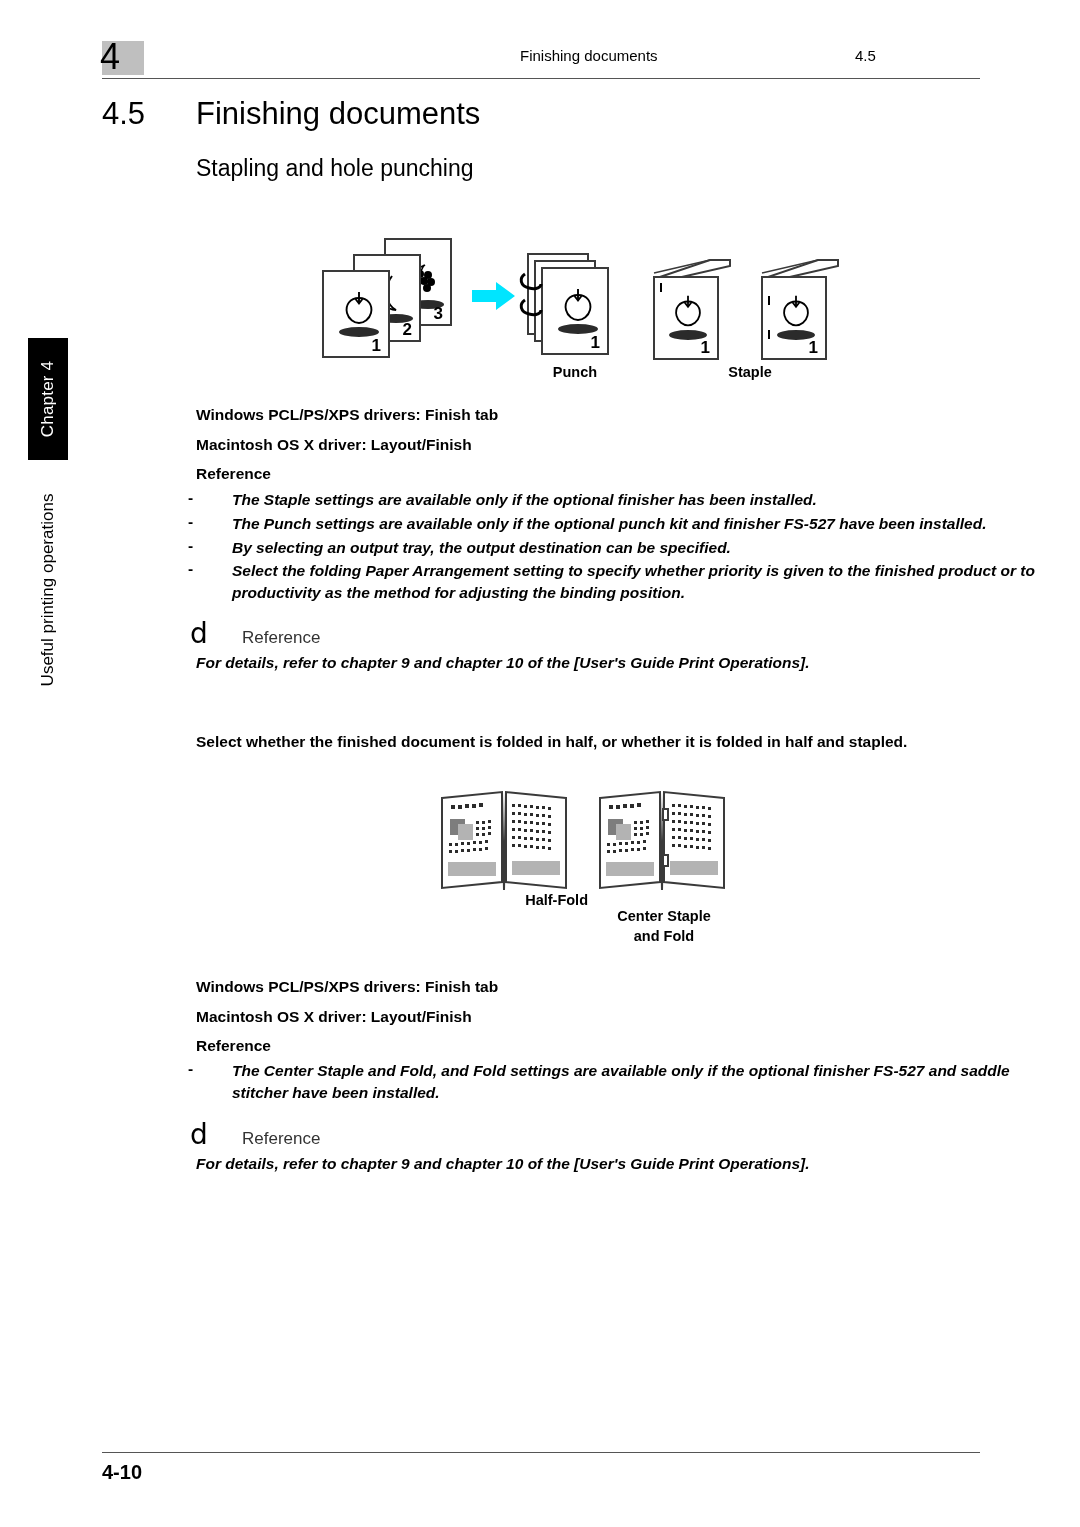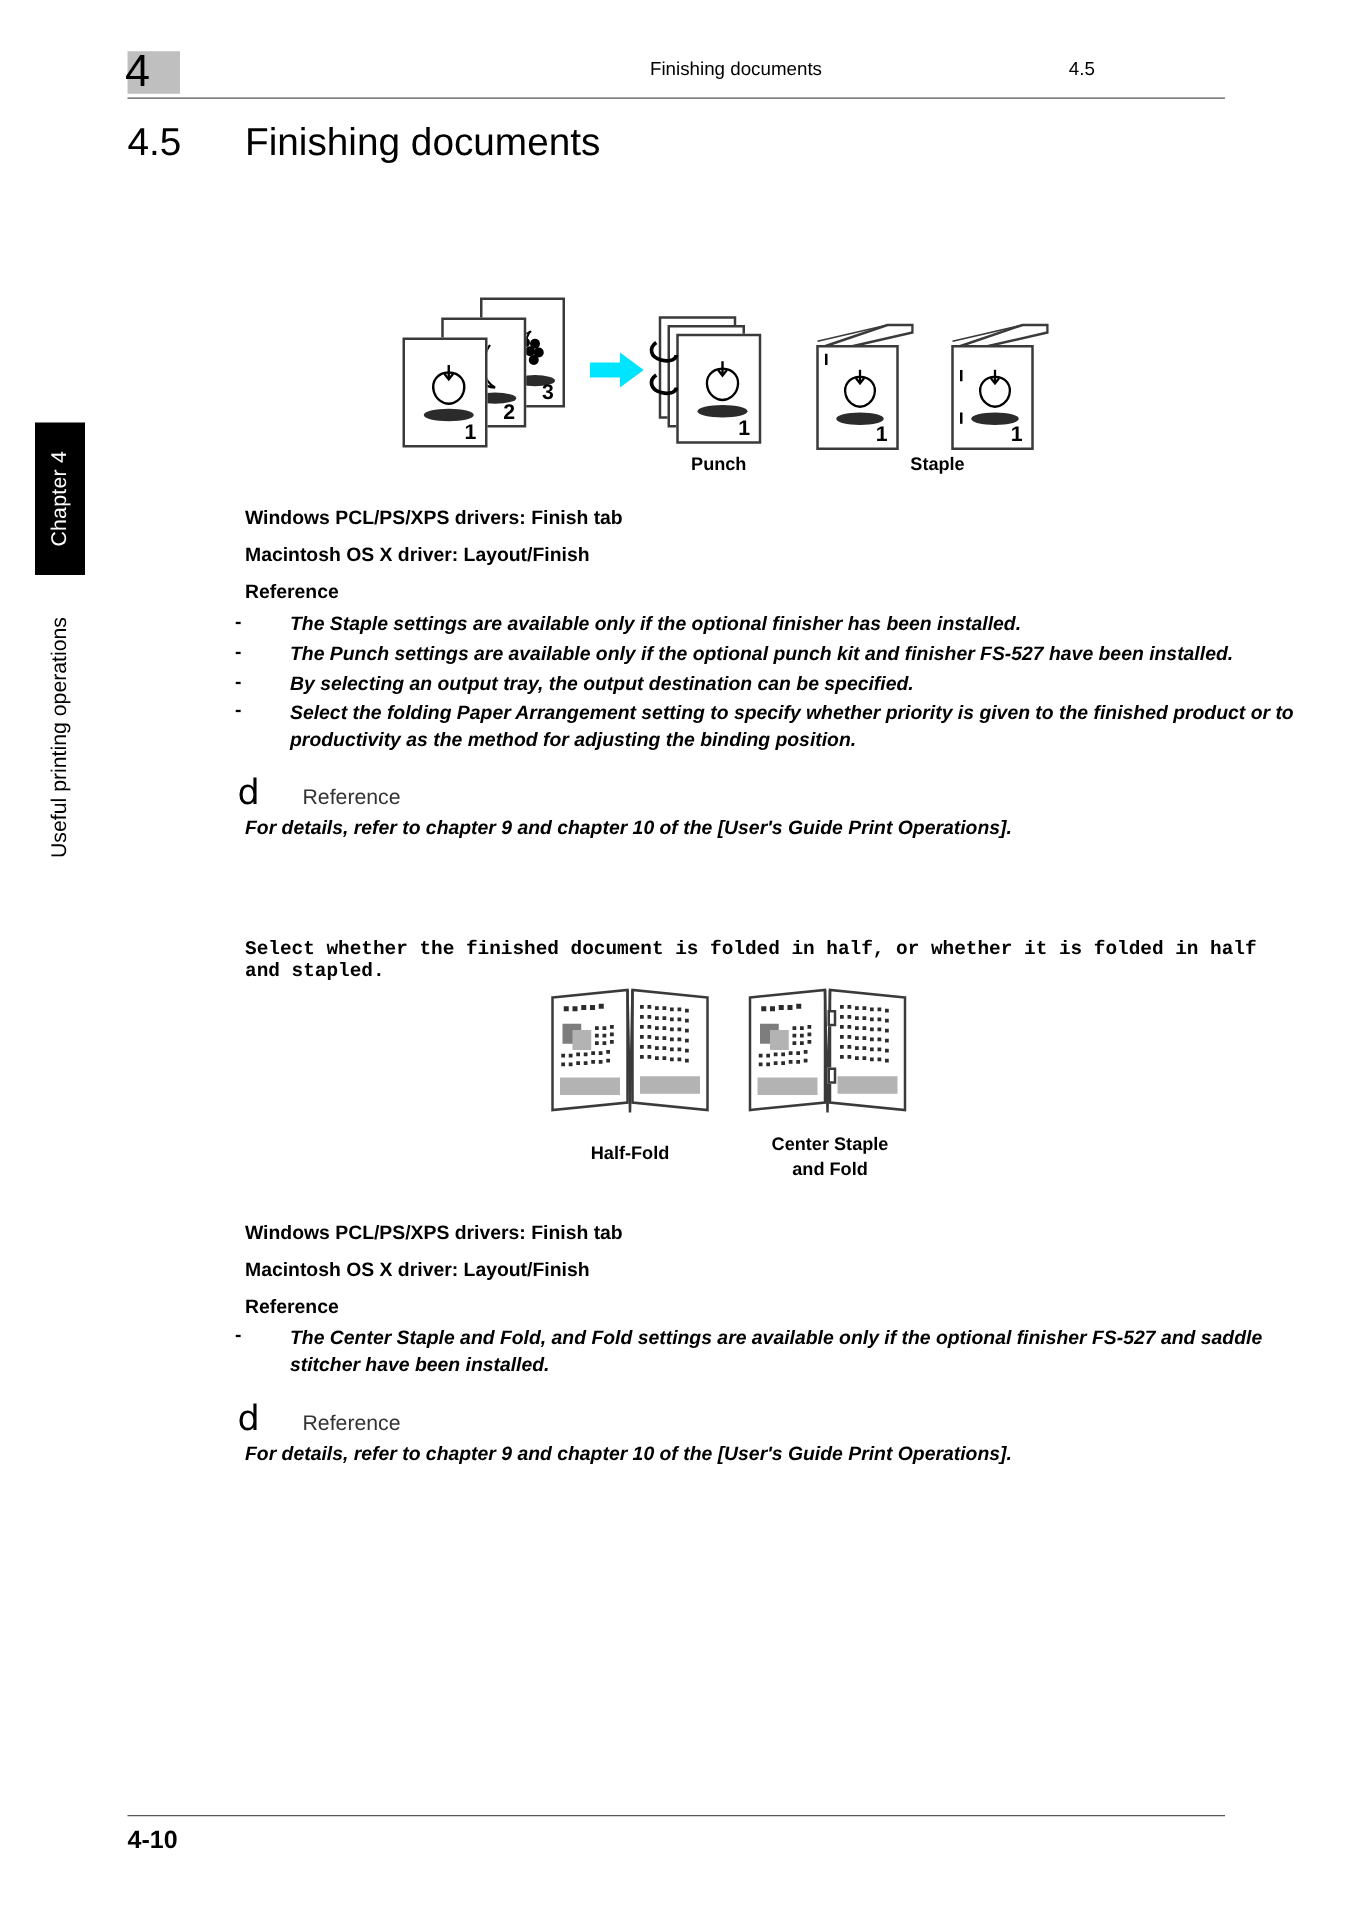--- a/index.html
+++ b/index.html
@@ -266,20 +266,21 @@
   <div class="hdr-chapter-num">4</div>
   <div class="hdr-right">
     <span class="hdr-title">Finishing documents</span>
     <span class="hdr-num">4.5</span>
   </div>
   <div class="hdr-rule"></div>
 
   <div class="sec-num">4.5</div>
   <div class="sec-title">Finishing documents</div>
 
+  <div class="sub-head" style="top:155px;">Stapling and hole punching</div>
 
   <div class="fig1">
 
     <div class="sheet" style="left:64px; top:10px; width:68px; height:88px;">
       <div class="fruit" style="left:16px; top:22px;">
         <svg width="40" height="40" viewBox="0 0 40 40">
           <path d="M13 4 C16 6, 20 5, 23 3" stroke="#000" stroke-width="1.6" fill="none"></path>
           <path d="M9 6 L15 9 M22 3 L19 9" stroke="#000" stroke-width="1.6" fill="none"></path>
           <circle cx="18" cy="12" r="4" fill="#000"></circle>
           <circle cx="26" cy="13" r="4" fill="#000"></circle>
@@ -403,21 +404,21 @@
     <span class="bullet-dash">-</span>
     <span class="bullet-text">Select the folding Paper Arrangement setting to specify whether priority is given to the finished product or to productivity as the method for adjusting the binding position.</span>
   </div>
 
   <div class="ref-block" style="top:624px;">
     <span class="ref-icon">d</span>
     <span class="ref-word">Reference</span>
     <span class="ref-detail">For details, refer to chapter 9 and chapter 10 of the [User's Guide Print Operations].</span>
   </div>
 
-  <div class="body-bold" style="top:750px;font-family:Liberation Mono, monospace;">Select whether the finished document is folded in half, or whether it is folded in half and stapled.</div>
+  <div class="body-bold" style="top:733px;">Select whether the finished document is folded in half, or whether it is folded in half and stapled.</div>
 
   <div class="fig2">
 
     <div class="booklet" style="left:20px; top:8px;">
       <svg width="128" height="104" viewBox="0 0 128 104" style="position:absolute; left:0; top:0;">
         <path d="M2 8 L62 2 L62 92 L2 98 Z" stroke="#3a3a3a" stroke-width="2" fill="#fff"></path>
         <path d="M126 8 L66 2 L66 92 L126 98 Z" stroke="#3a3a3a" stroke-width="2" fill="#fff"></path>
         <path d="M62 2 L64 100 L66 2" stroke="#3a3a3a" stroke-width="2" fill="none"></path>
       </svg>
       <div class="bk-block-dark" style="left:10px; top:29px; width:15px; height:16px;"></div>
@@ -492,21 +493,21 @@
           <rect x="72" y="54" width="3" height="3"></rect>
             <rect x="78" y="54" width="3" height="3"></rect>
           <rect x="84" y="55" width="3" height="3"></rect>
             <rect x="90" y="55" width="3" height="3"></rect>
           <rect x="96" y="56" width="3" height="3"></rect>
             <rect x="102" y="56" width="3" height="3"></rect>
           <rect x="108" y="57" width="3" height="3"></rect>
         </g>
       </svg>
     </div>
-    <div class="fig-caption" style="left:0px; top:132px; width:168px;">Half-Fold</div>
+    <div class="fig-caption" style="left:0px; top:109px; width:168px;text-align:right;">Half-Fold</div>
 
     <div class="booklet" style="left:178px; top:8px;">
       <svg width="128" height="104" viewBox="0 0 128 104" style="position:absolute; left:0; top:0;">
         <path d="M2 8 L62 2 L62 92 L2 98 Z" stroke="#3a3a3a" stroke-width="2" fill="#fff"></path>
         <path d="M126 8 L66 2 L66 92 L126 98 Z" stroke="#3a3a3a" stroke-width="2" fill="#fff"></path>
         <path d="M62 2 L64 100 L66 2" stroke="#3a3a3a" stroke-width="2" fill="none"></path>
       </svg>
       <div class="bk-block-dark" style="left:10px; top:29px; width:15px; height:16px;"></div>
       <div class="bk-block" style="left:18px; top:34px; width:15px; height:16px;"></div>
       <div class="bk-block" style="left:8px; top:72px; width:48px; height:14px;"></div>

